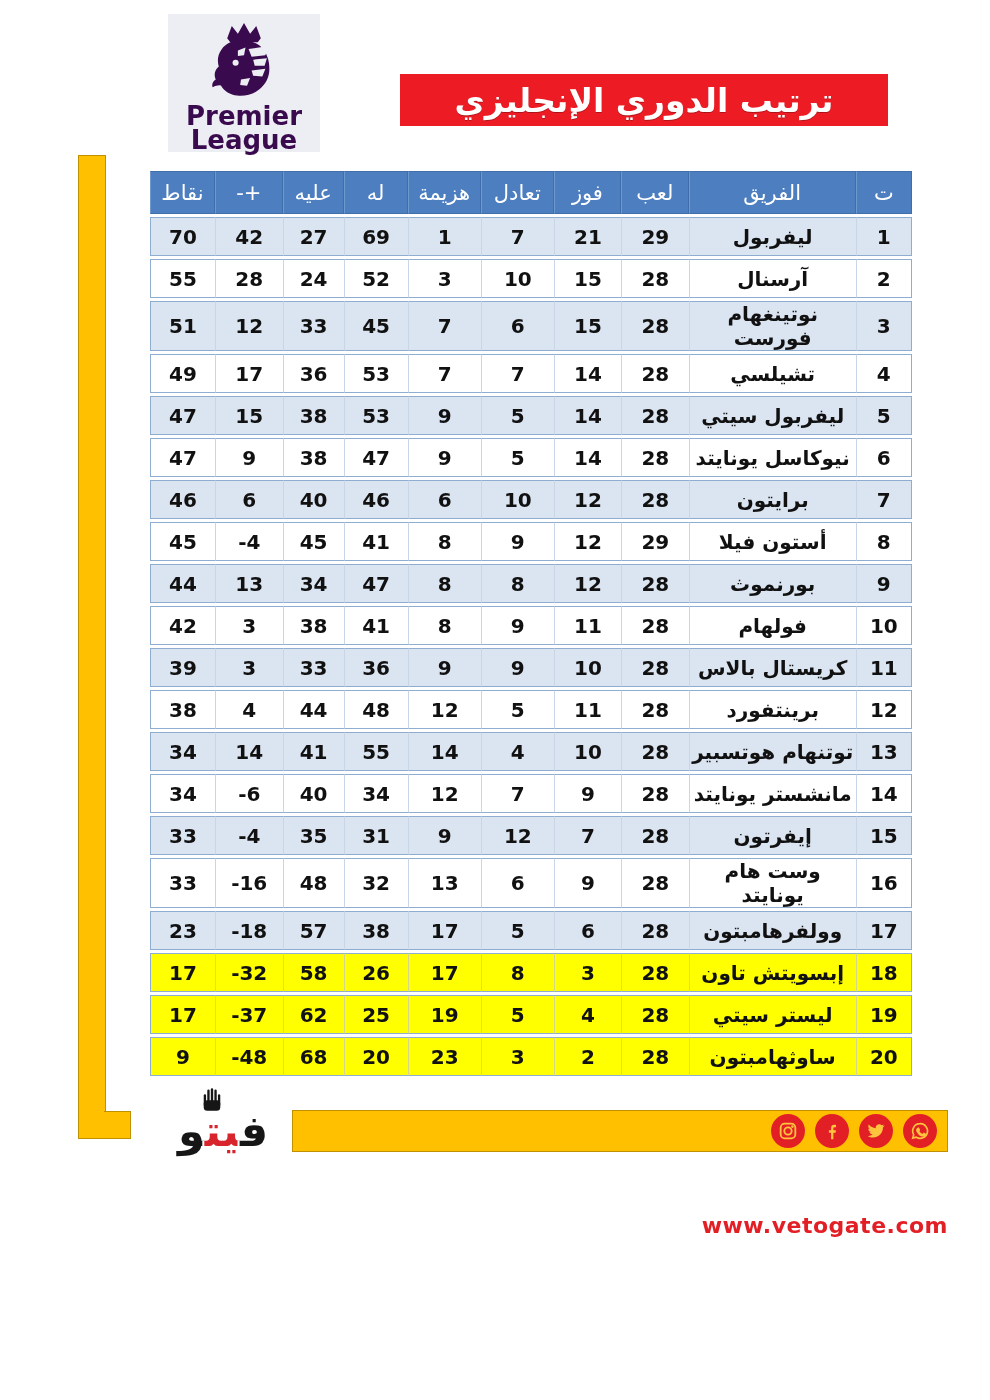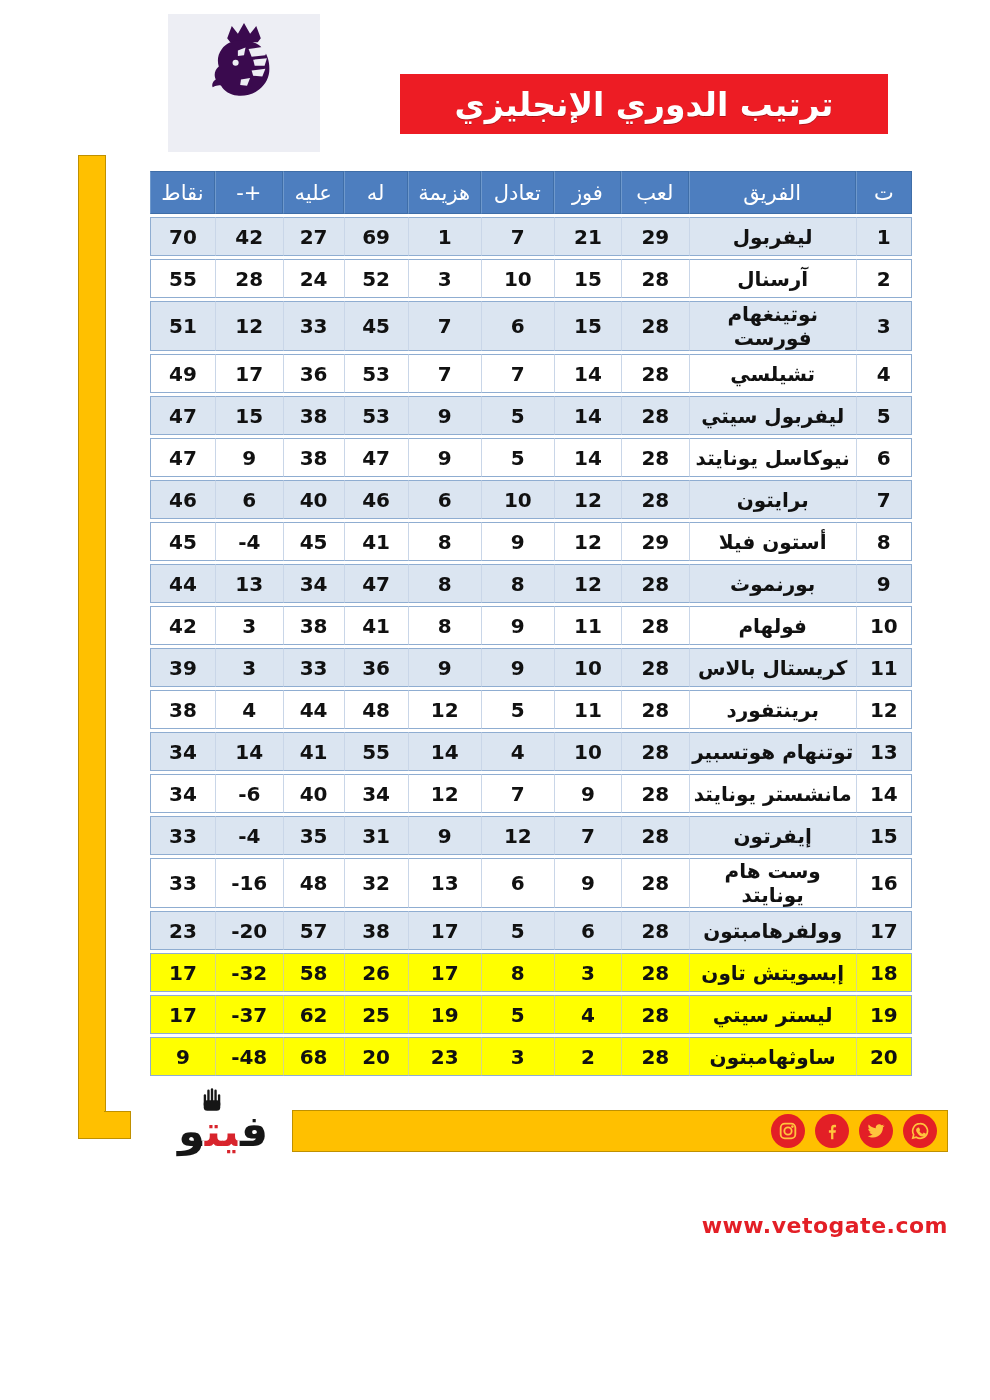--- a/index.html
+++ b/index.html
@@ -11,21 +11,21 @@
   .pl-logo{
     position:absolute;left:168px;top:14px;width:152px;height:138px;
     background:#edeef4;display:flex;flex-direction:column;align-items:center;
     justify-content:flex-start;padding-top:6px;box-sizing:border-box;
   }
   .pl-logo svg{width:92px;height:84px;display:block;}
   .pl-brand{color:#3a0a4e;font-weight:bold;font-size:26px;line-height:24px;
     text-align:center;letter-spacing:0;}
   
   .banner{
-    position:absolute;left:400px;top:74px;width:488px;height:60px;background:#ed1c24;
+    position:absolute;left:400px;top:74px;width:488px;height:52px;background:#ed1c24;
     display:flex;align-items:center;justify-content:center;
   }
   .banner-title{color:#ffffff;font-weight:bold;font-size:33px;direction:rtl;
     text-shadow:0 1px 0 rgba(0,0,0,.25);}
   
   .vbar{position:absolute;left:78px;top:155px;width:28px;height:984px;
     background:#ffc000;border:1.5px solid #bf9000;box-sizing:border-box;}
   .vbar-foot{position:absolute;left:104px;top:1111px;width:27px;height:28px;
     background:#ffc000;border:1.5px solid #bf9000;border-left:none;box-sizing:border-box;}
   
@@ -79,20 +79,24 @@
       C22,65 20,72 23,78 C20,80 17,84 19,88 C24,86 27,85 30,86
       C34,93 42,98 51,99 C60,100 70,98 77,93 C86,87 92,78 93,68
       C94,56 91,45 84,37 C78,30 70,28 60,27 Z"></path>
     <polygon fill="#edeef4" points="66,38 92,34 88,46 70,48"></polygon>
     <polygon fill="#edeef4" points="72,52 90,50 87,60 74,60"></polygon>
     <polygon fill="#edeef4" points="70,66 88,64 84,74 72,73"></polygon>
     <polygon fill="#edeef4" points="52,40 62,36 60,46 52,47"></polygon>
     <circle fill="#edeef4" cx="49" cy="56" r="4"></circle>
     <polygon fill="#edeef4" points="56,78 68,76 64,86 55,85"></polygon>
   </svg>
+  <div class="pl-brand">
+    <div>Premier</div>
+    <div>League</div>
+  </div>
 </div>
 
 <div class="banner">
   <span class="banner-title">ترتيب الدوري الإنجليزي</span>
 </div>
 
 <div class="vbar"></div>
 <div class="vbar-foot"></div>
 
 <div class="table-wrap">
@@ -306,21 +310,21 @@
         </tr>
         <tr class="row-even">
           <td class="rank-cell">17</td>
           <td class="team-cell">وولفرهامبتون</td>
           <td><span class="ltr-num">28</span></td>
           <td><span class="ltr-num">6</span></td>
           <td><span class="ltr-num">5</span></td>
           <td><span class="ltr-num">17</span></td>
           <td><span class="ltr-num">38</span></td>
           <td><span class="ltr-num">57</span></td>
-          <td><span class="ltr-num">-20</span></td>
+          <td><span class="ltr-num">-18</span></td>
           <td><span class="ltr-num">23</span></td>
         </tr>
         <tr class="relegation">
           <td class="rank-cell">18</td>
           <td class="team-cell">إبسويتش تاون</td>
           <td><span class="ltr-num">28</span></td>
           <td><span class="ltr-num">3</span></td>
           <td><span class="ltr-num">8</span></td>
           <td><span class="ltr-num">17</span></td>
           <td><span class="ltr-num">26</span></td>

